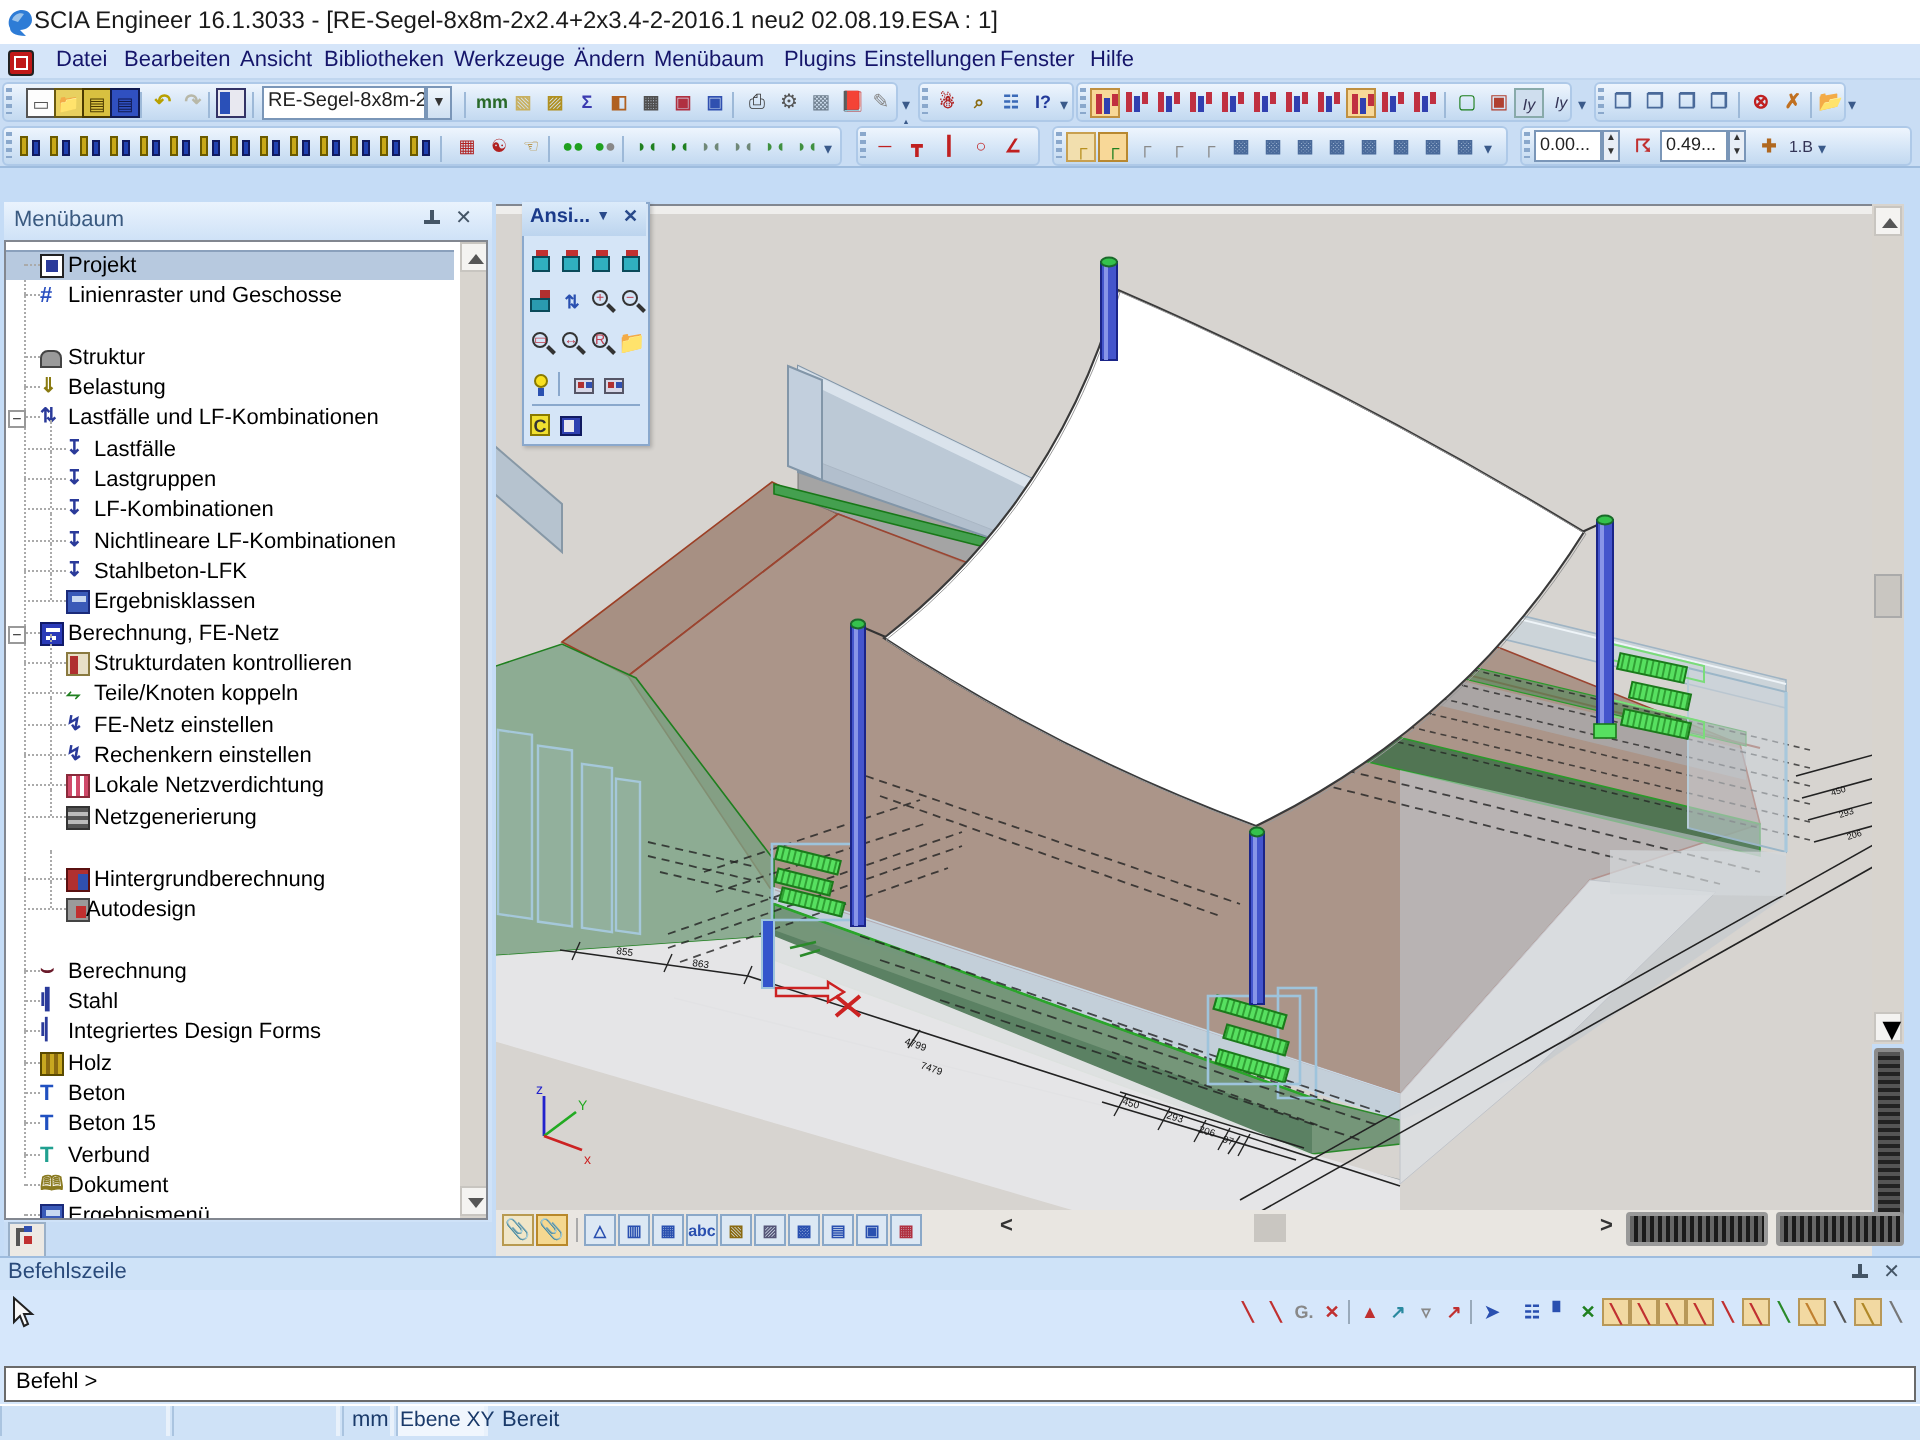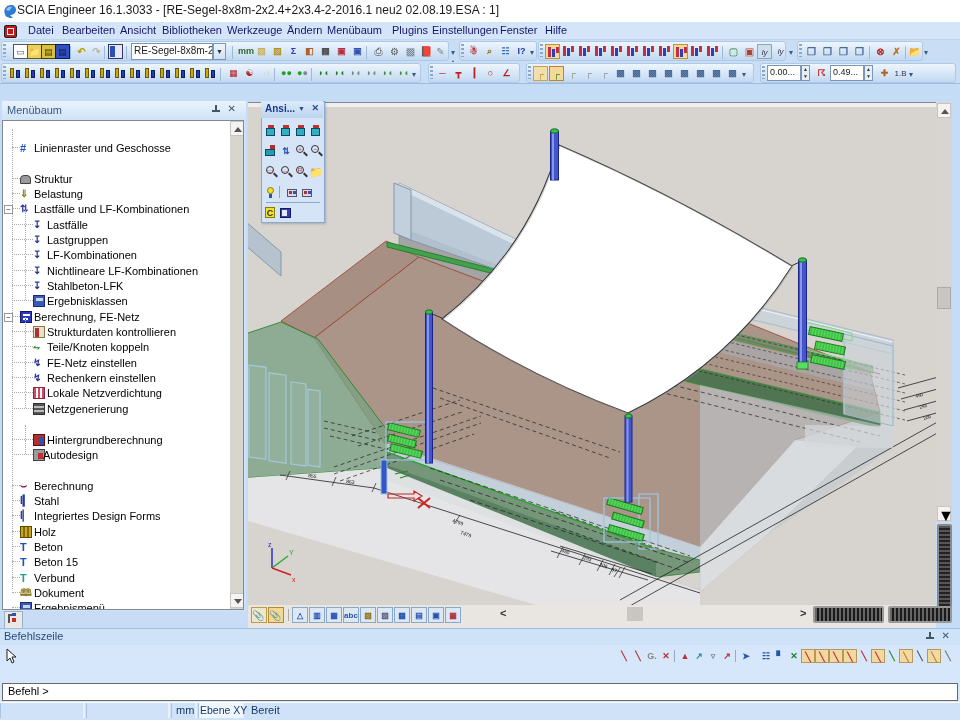--- a/index.html
+++ b/index.html
@@ -290,20 +290,28 @@
 <div class="spin" style="left:830px;top:65px;width:34px;height:16px">0.49...</div>
 <div class="abs" style="left:864px;top:65px;width:9px;height:16px;background:#e8eef6;border:1px solid #7a96b8;font-size:5px;line-height:7px;text-align:center;color:#333">▲<br>▼</div>
 <div class="icn" style="left:877px;top:66px;color:#b06820;font-weight:bold;font-size:9px">✚</div>
 <div class="icn" style="left:893px;top:66px;color:#335;font-size:8px">1.B</div>
 <div class="chev" style="left:909px;top:70px">▾</div>
 <div class="abs" id="band"></div>
 <div class="abs" id="lpanel"></div>
 <div class="abs" id="lphead">Menübaum<div class="pin" style="right:26px;top:4px"></div><span style="position:absolute;right:10px;top:2px;color:#456;font-size:10px">✕</span></div>
 <div class="abs" id="tree">
 <div style="position:absolute;left:9px;top:8px;width:1px;height:460px;border-left:1px dotted #aaa"></div>
+<div class="trow" style="top:4.5px">
+      <div style="position:absolute;left:0px;top:-1px;width:224px;height:15px;background:#b7c9df;border-top:1px solid #8aa0bc"></div>
+      <div style="position:absolute;left:9px;top:6px;width:8px;border-top:1px dotted #aaa"></div>
+      <div style="position:absolute;left:17px;top:1px;width:12px;height:12px;background:#fff;border:1px solid #222">
+        <div style="position:absolute;left:2px;top:2px;width:6px;height:6px;background:#2a3a9a"></div>
+      </div>
+      <span class="lbl" style="left:31px">Projekt</span>
+    </div>
 <div class="trow" style="top:19.9px">
       <div style="position:absolute;left:9px;top:6px;width:8px;border-top:1px dotted #aaa"></div>
       <div style="position:absolute;left:17px;top:1px;width:12px;height:12px;color:#2a50c0;font-weight:bold;font-size:11px;line-height:12px">#</div>
       <span class="lbl" style="left:31px">Linienraster und Geschosse</span>
     </div>
 <div class="trow" style="top:50.5px">
       <div style="position:absolute;left:9px;top:6px;width:8px;border-top:1px dotted #aaa"></div>
       <div style="position:absolute;left:17px;top:1px;width:12px;height:12px;">
         <div style="position:absolute;left:0;top:2px;width:11px;height:9px;background:#9a9a9a;border:1px solid #444;border-radius:4px 4px 0 0"></div>
       </div>

